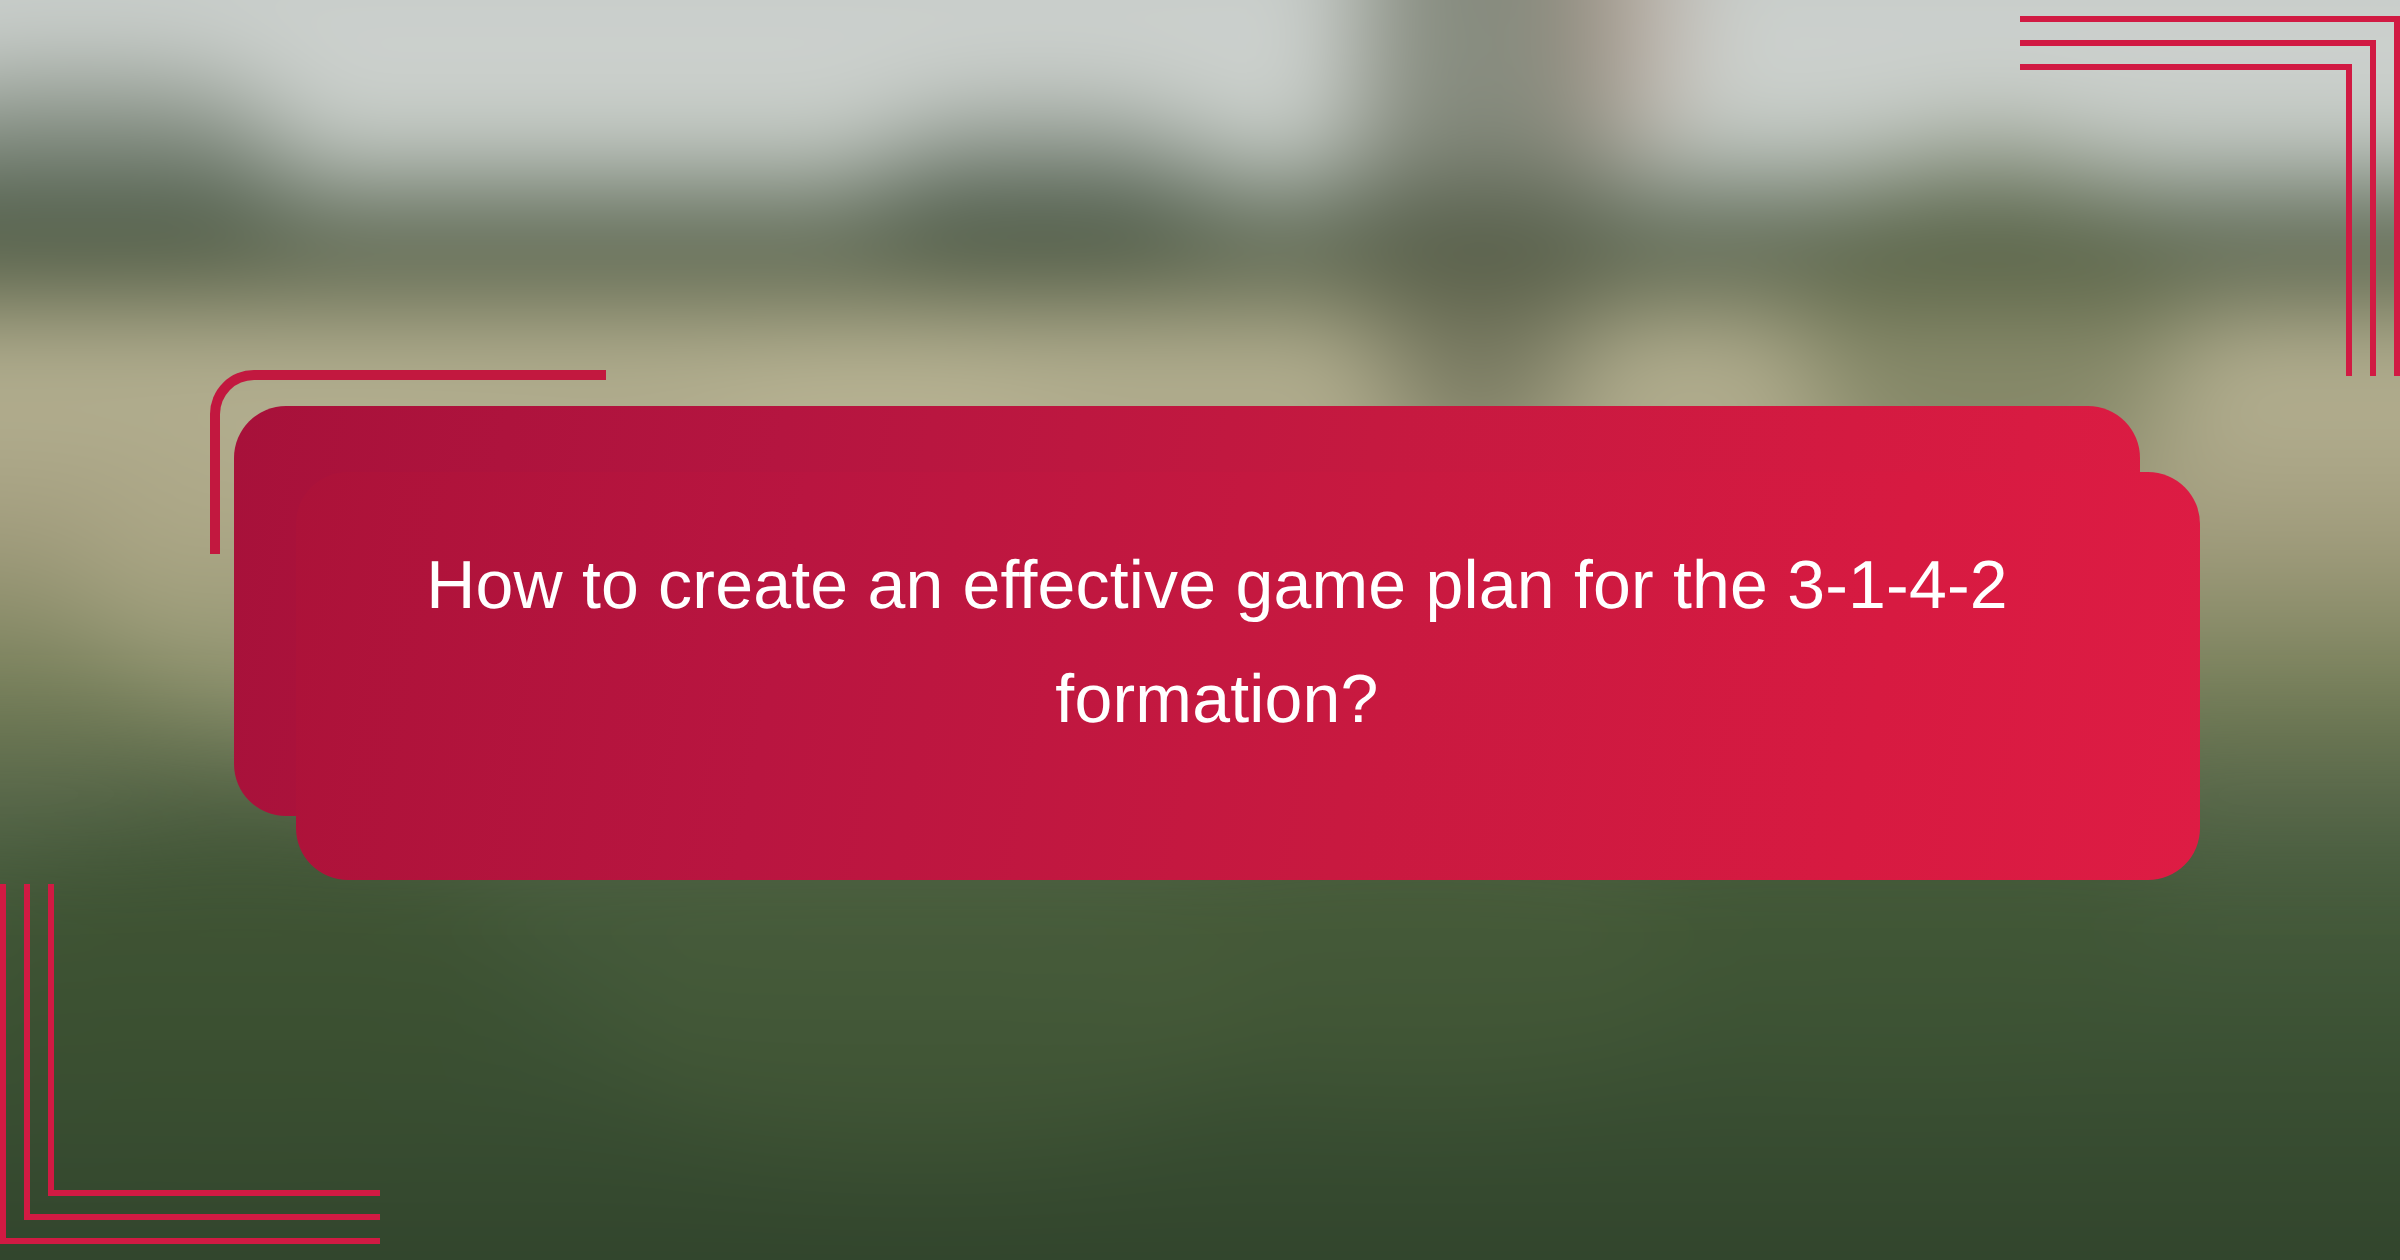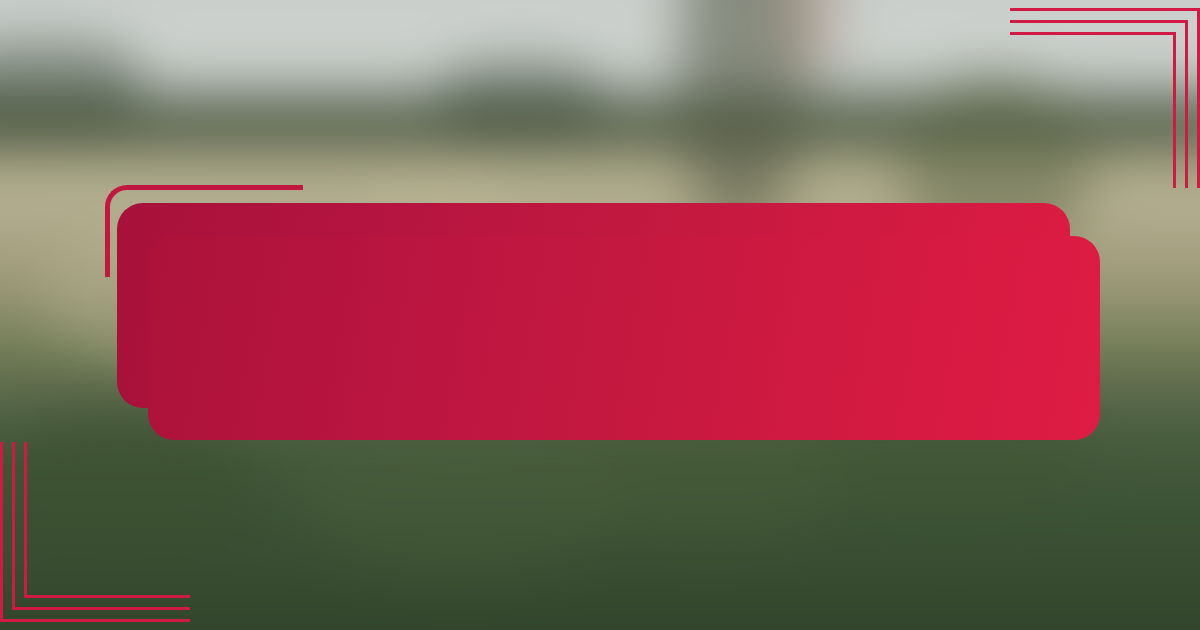--- a/index.html
+++ b/index.html
@@ -216,14 +216,17 @@
     <div class="corner-l bl1"></div>
     <div class="corner-l bl2"></div>
     <div class="corner-l bl3"></div>
   </div>
 
   <div class="card-bracket"></div>
 
   <div class="panel-back"></div>
   <div class="panel-front"></div>
 
+  <div class="card-body">
+    <div class="card-title">How to create an effective game plan for the 3-1-4-2 formation?</div>
+  </div>
 
 </div>
 
 </body></html>

